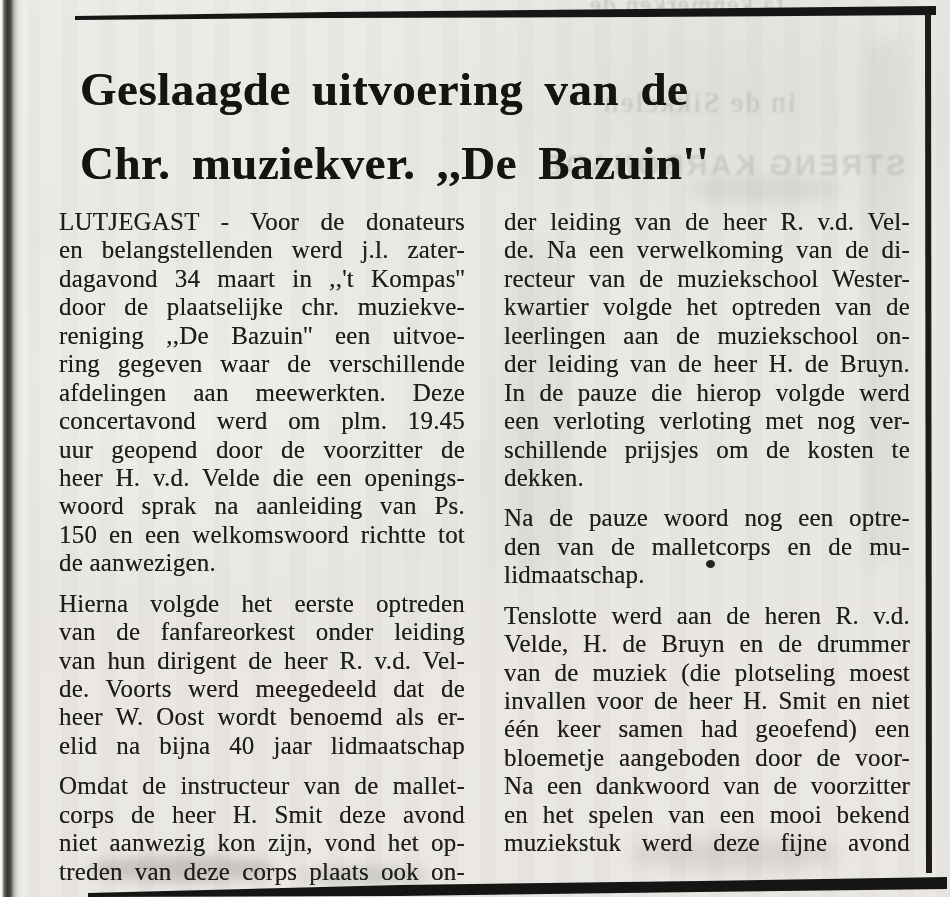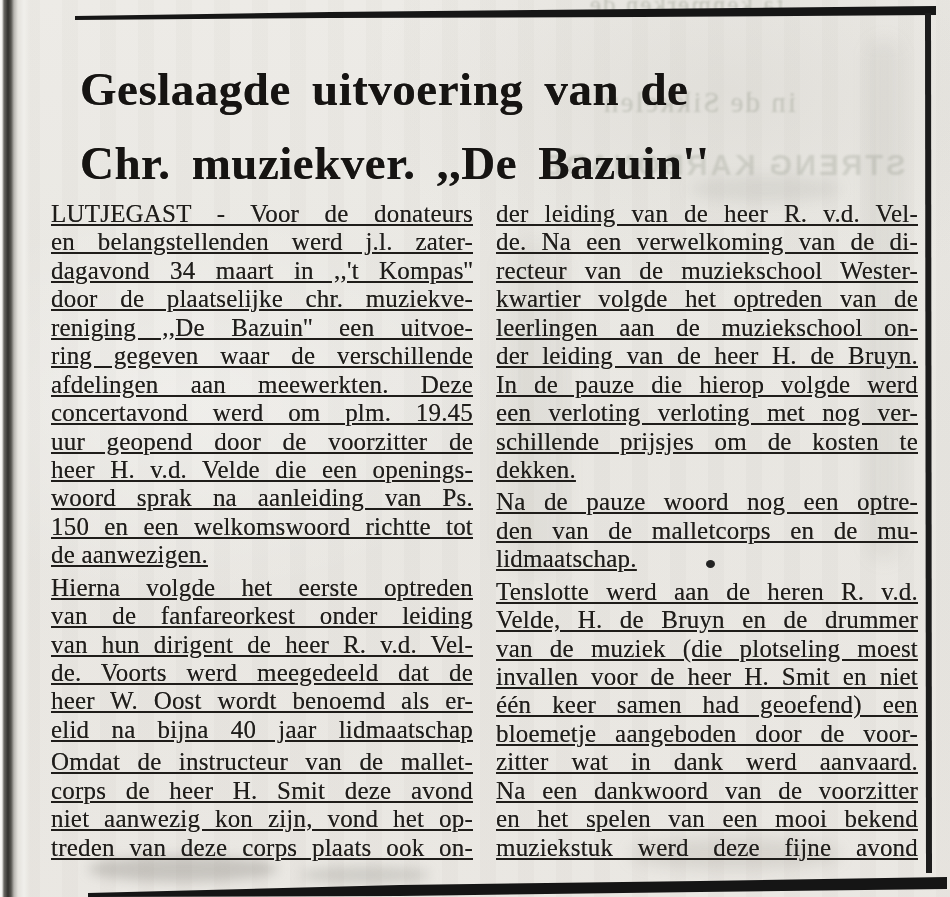--- a/index.html
+++ b/index.html
@@ -37,21 +37,21 @@
     color:var(--hl-ink);word-spacing:9px;letter-spacing:0.5px;
     text-shadow:0 0 0.6px rgba(10,10,10,0.65);
   }
   .col{
     position:absolute;top:196px;width:430px;
     color:var(--ink);font-size:25px;letter-spacing:0.2px;
     text-shadow:0 0 0.5px rgba(20,20,20,0.6);
   }
   .col-left{left:47px;}
   .col-right{left:492px;}
-  .para{margin:4px;text-decoration:underline;}
+  .para{margin:12px;}
   .line{
     height:28.45px;line-height:28.45px;
     text-align:justify;text-align-last:justify;
     white-space:normal;
   }
   .line.last{text-align-last:left;}
   .bleed{
     position:absolute;transform:scaleX(-1);
     color:var(--bleed);filter:blur(1.1px);
     pointer-events:none;white-space:nowrap;
@@ -142,21 +142,20 @@
         <div class="line">den van de malletcorps en de mu-</div>
         <div class="line last">lidmaatschap.</div>
       </div>
       <div class="para">
         <div class="line">Tenslotte werd aan de heren R. v.d.</div>
         <div class="line">Velde, H. de Bruyn en de drummer</div>
         <div class="line">van de muziek (die plotseling moest</div>
         <div class="line">invallen voor de heer H. Smit en niet</div>
         <div class="line">één keer samen had geoefend) een</div>
         <div class="line">bloemetje aangeboden door de voor-</div>
-        <div class="line">zitter wat in dank werd aanvaard.</div>
         <div class="line">Na een dankwoord van de voorzitter</div>
         <div class="line">en het spelen van een mooi bekend</div>
         <div class="line">muziekstuk werd deze fijne avond</div>
       </div>
     </div>
 
   <div class="ink-dot"></div>
 
   <svg class="marks" viewBox="0 0 950 897" aria-hidden="true">
     <polygon points="75,16 330,12 640,9 936,6 936,15 640,17 330,18 75,20" fill="#161616"></polygon>

